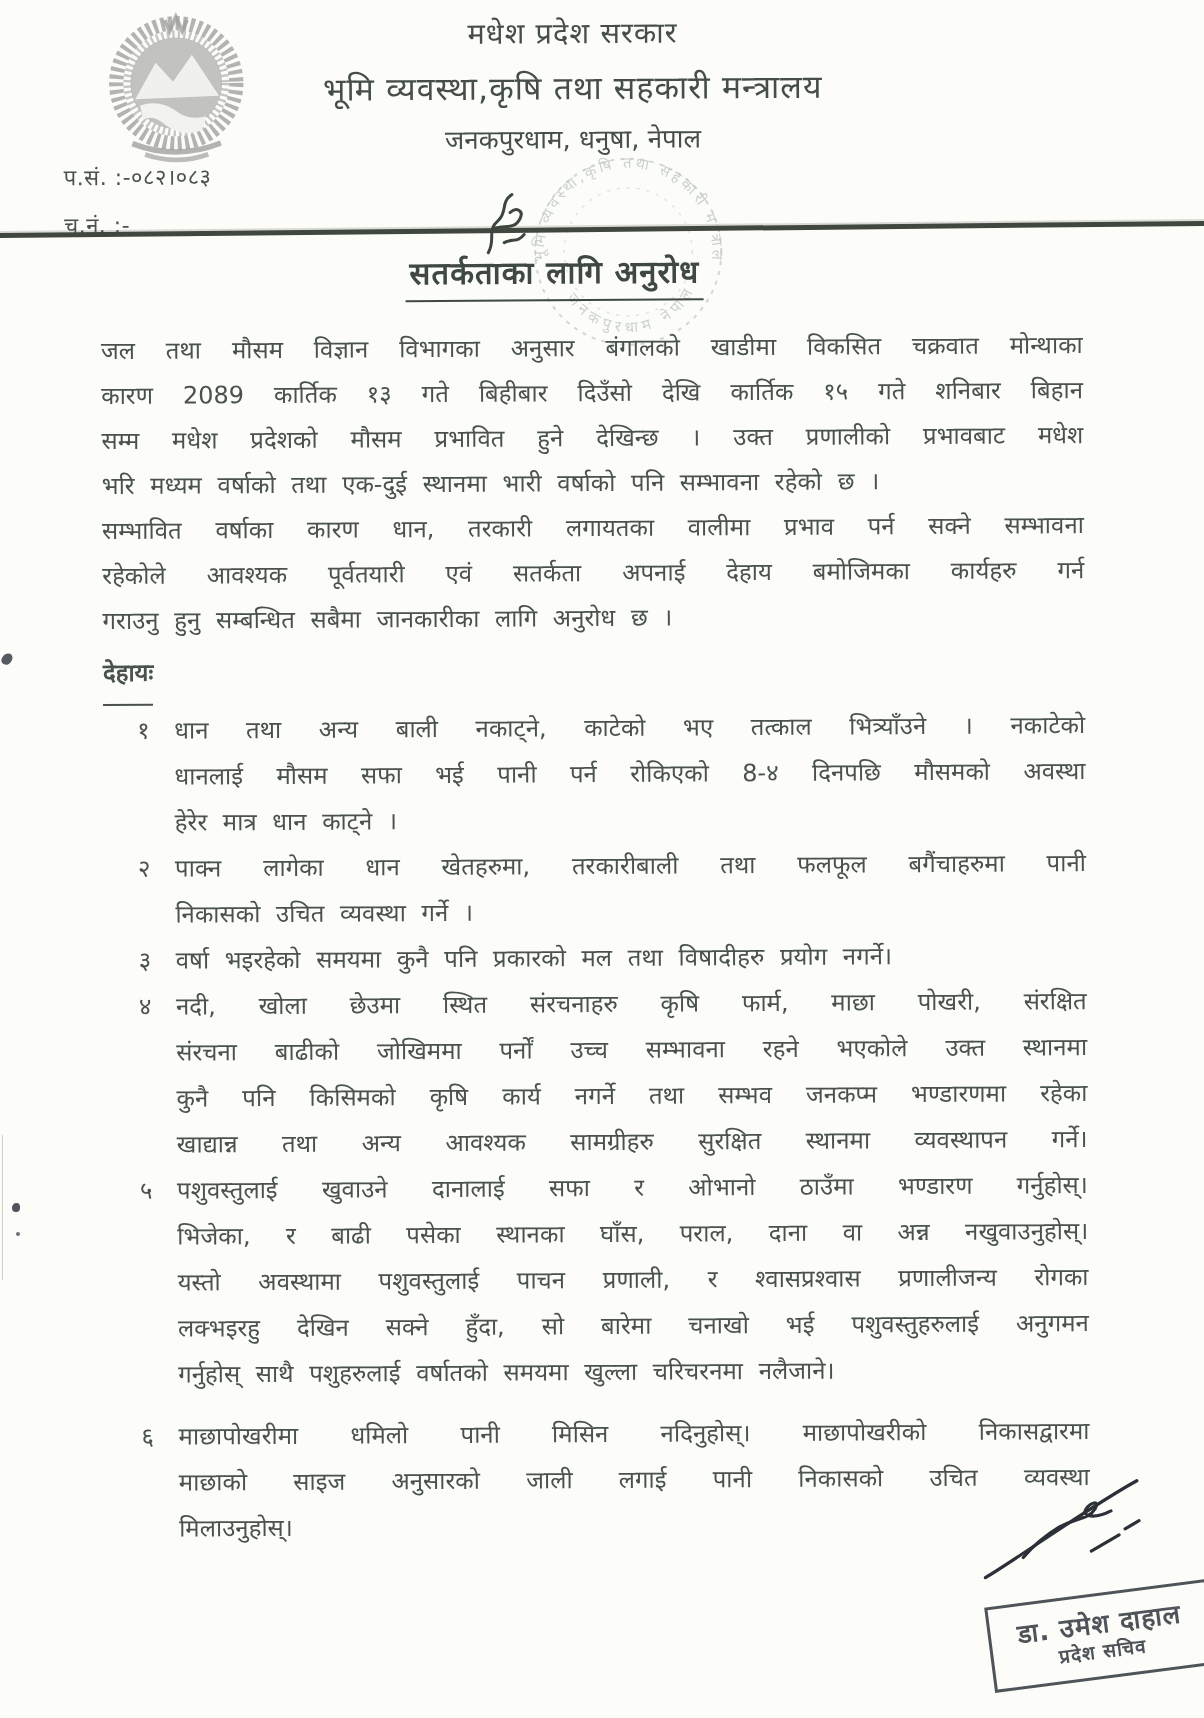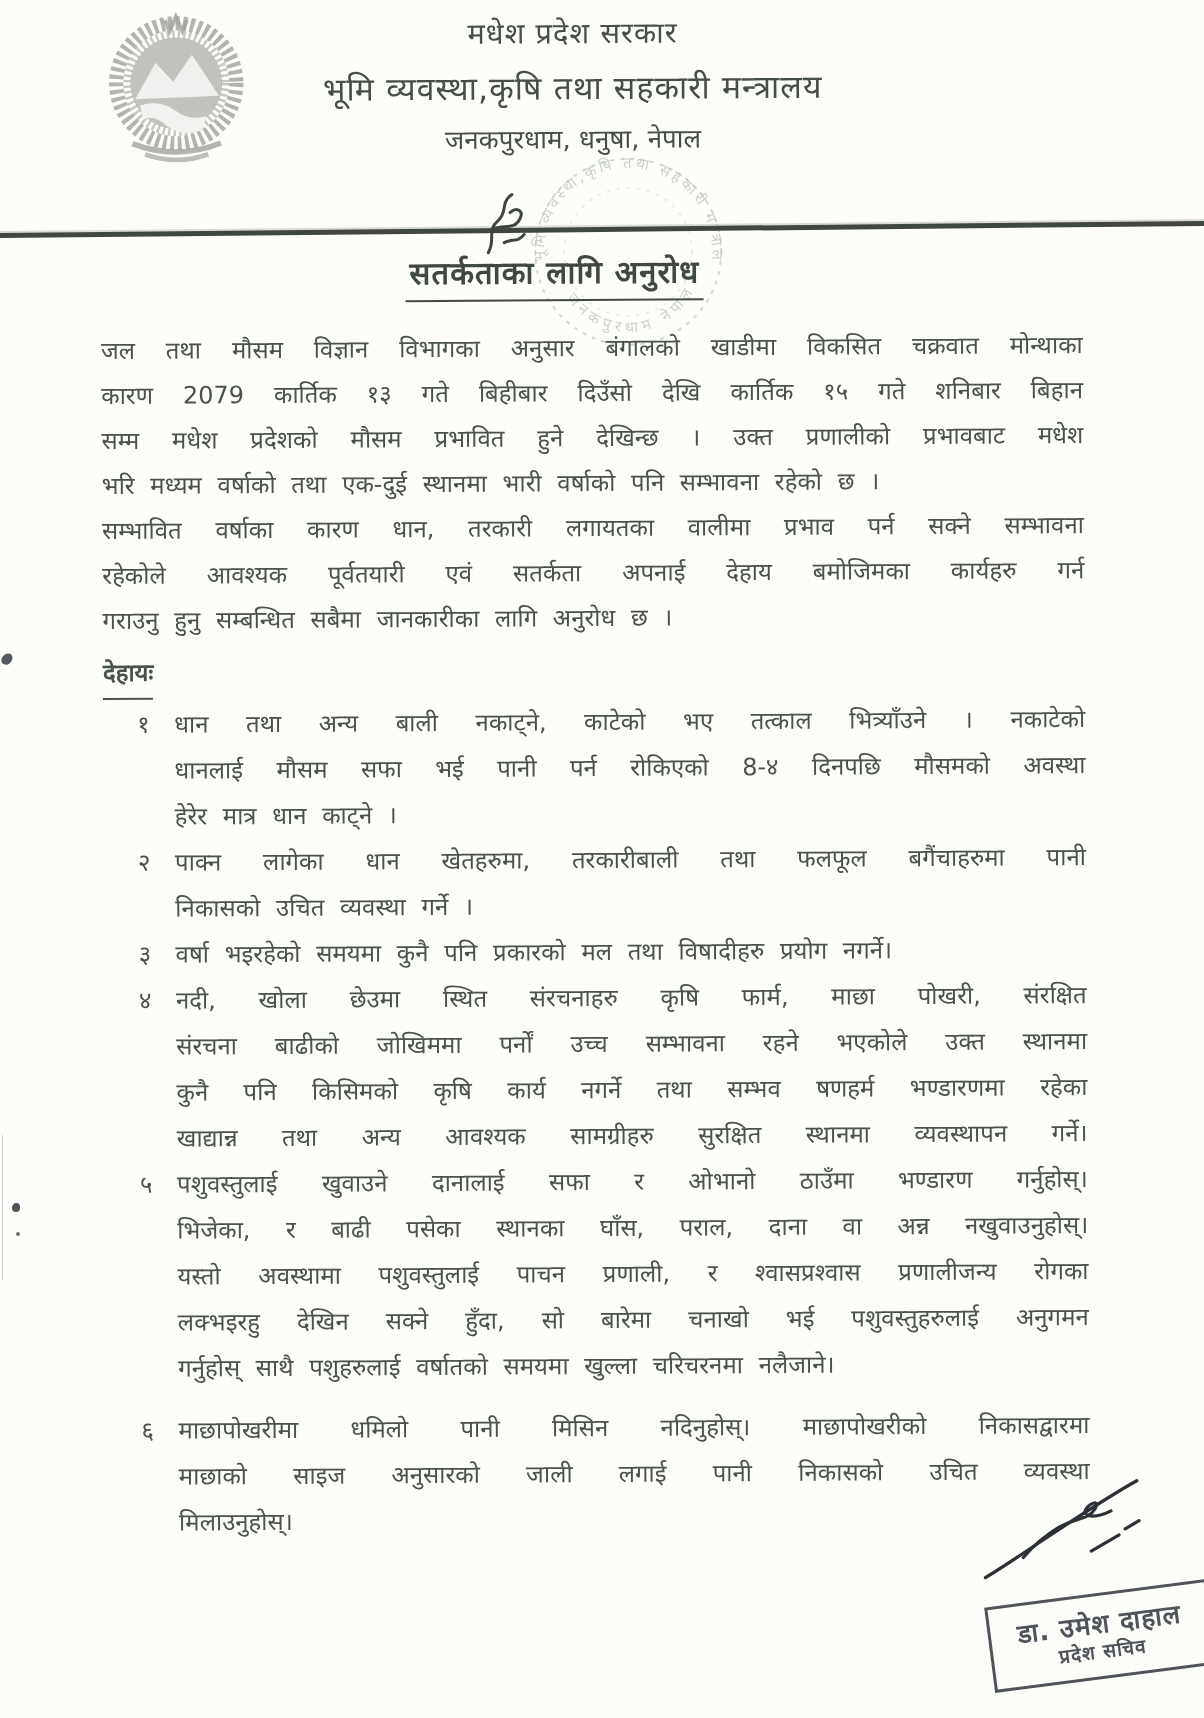--- a/index.html
+++ b/index.html
@@ -35,21 +35,21 @@
     font-size:31px;font-weight:600;color:#3f4942;letter-spacing:1px;
     border-bottom:2.5px solid #3f4942;padding:0 4px 7px 4px;}
 
   
   .main{position:absolute;left:104px;top:326px;width:982px;z-index:2;font-size:24px;}
   .pline{line-height:45px;height:45px;white-space:nowrap;}
   .j{display:flex;justify-content:space-between;}
   .s{word-spacing:8px;}
   .list-heading{margin-top:6px;line-height:46px;}
   .list-heading span{display:inline-block;border-bottom:2px solid #49524c;
-      font-weight:600;padding-bottom:2px;}
+      font-weight:600;padding-bottom:8px;}
   .list{margin-top:2px;}
   .item{position:relative;margin-left:34px;padding-left:37px;}
   .item .pline{line-height:46px;height:46px;}
   .num{position:absolute;left:0;top:0;line-height:46px;font-size:24px;}
   .item-6{margin-top:16px;}
 
   
   .signature{position:absolute;left:975px;top:1468px;width:185px;height:125px;z-index:6;}
   .stamp{position:absolute;left:984px;top:1596px;width:218px;height:80px;
      transform:rotate(-7deg);border:3px solid #4e545a;color:#4e545a;
@@ -84,20 +84,24 @@
       <path d="M30,91 q20,7 40,0" stroke="#8d8d8b" stroke-width="3" fill="none" opacity=".7"></path>
     </svg>
   </div>
 
   <div class="head-center">
     <div class="gov-line">मधेश प्रदेश सरकार</div>
     <div class="ministry-line">भूमि व्यवस्था,कृषि तथा सहकारी मन्त्रालय</div>
     <div class="address-line">जनकपुरधाम, धनुषा, नेपाल</div>
   </div>
 
+  <div class="refs">
+    <div class="ref-row">प.सं. :-०८२।०८३</div>
+    <div class="ref-row">च.नं. :-</div>
+  </div>
 
   <div class="rule"></div>
 
   <div class="watermark">
     <svg viewBox="0 0 235 235" width="235" height="235">
       <circle cx="117" cy="117" r="93" fill="none" stroke="#b9c4bc" stroke-width="2" stroke-dasharray="4 6" opacity=".75"></circle>
       <circle cx="117" cy="117" r="64" fill="none" stroke="#c2ccc4" stroke-width="1.5" stroke-dasharray="3 7" opacity=".55"></circle>
       <defs>
         <path id="arcT" d="M 34,130 A 84,84 0 1 1 200,130" fill="none"></path>
         <path id="arcB" d="M 48,146 A 72,72 0 0 0 186,146" fill="none"></path>
@@ -134,21 +138,21 @@
         <span>विभागका</span>
         <span>अनुसार</span>
         <span>बंगालको</span>
         <span>खाडीमा</span>
         <span>विकसित</span>
         <span>चक्रवात</span>
         <span>मोन्थाका</span>
       </div>
     <div class="pline j">
         <span>कारण</span>
-        <span>2079</span>
+        <span>2089</span>
         <span>कार्तिक</span>
         <span>१३</span>
         <span>गते</span>
         <span>बिहीबार</span>
         <span>दिउँसो</span>
         <span>देखि</span>
         <span>कार्तिक</span>
         <span>१५</span>
         <span>गते</span>
         <span>शनिबार</span>
@@ -282,21 +286,21 @@
           </div>
         <div class="pline j">
             <span>कुनै</span>
             <span>पनि</span>
             <span>किसिमको</span>
             <span>कृषि</span>
             <span>कार्य</span>
             <span>नगर्ने</span>
             <span>तथा</span>
             <span>सम्भव</span>
-            <span>षणहर्म</span>
+            <span>जनकप्म</span>
             <span>भण्डारणमा</span>
             <span>रहेका</span>
           </div>
         <div class="pline j">
             <span>खाद्यान्न</span>
             <span>तथा</span>
             <span>अन्य</span>
             <span>आवश्यक</span>
             <span>सामग्रीहरु</span>
             <span>सुरक्षित</span>

